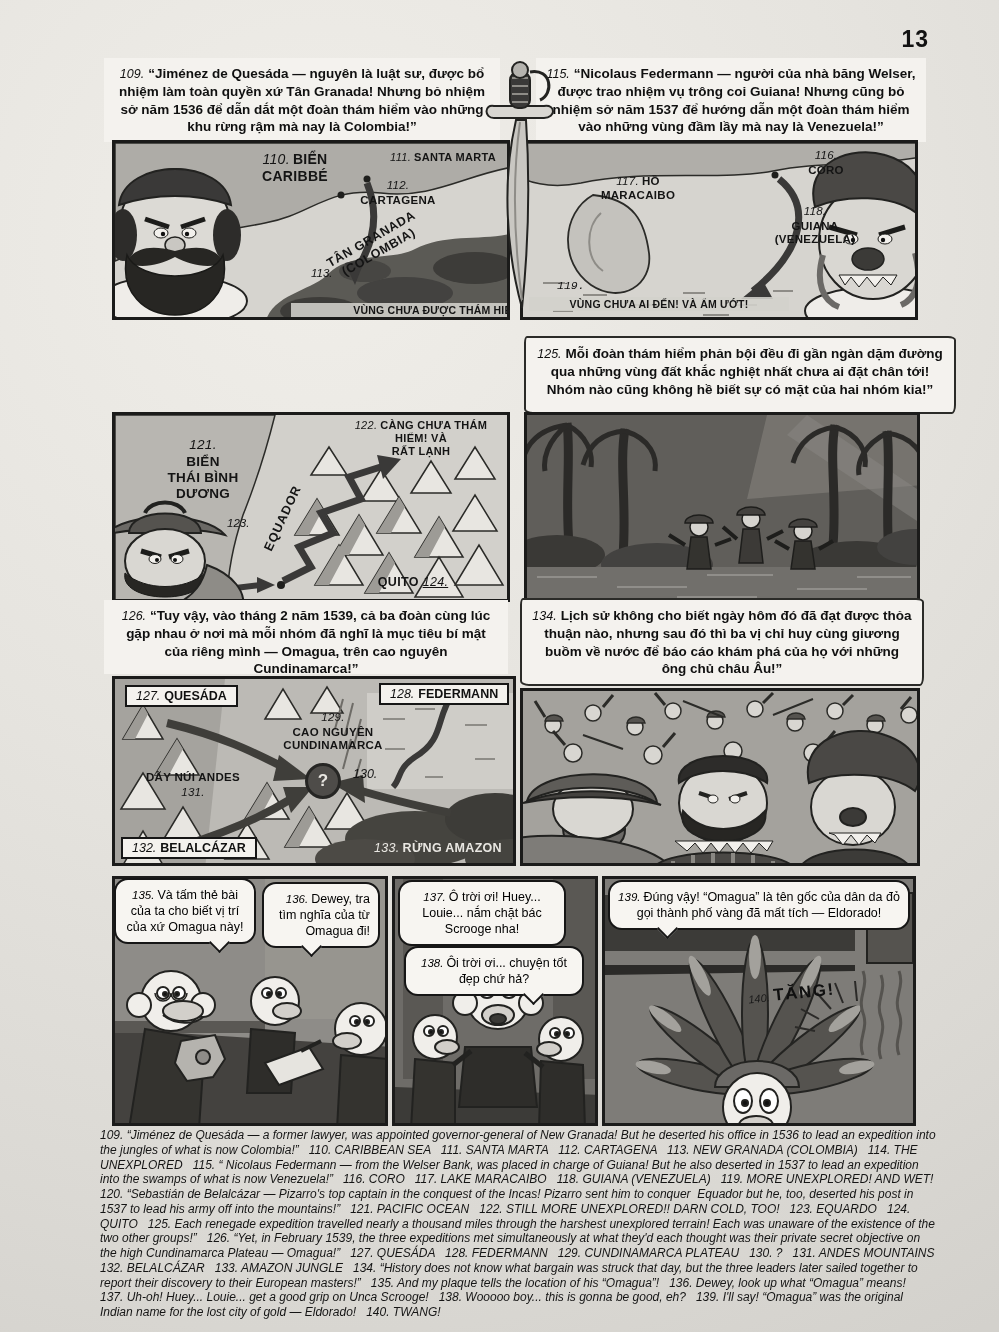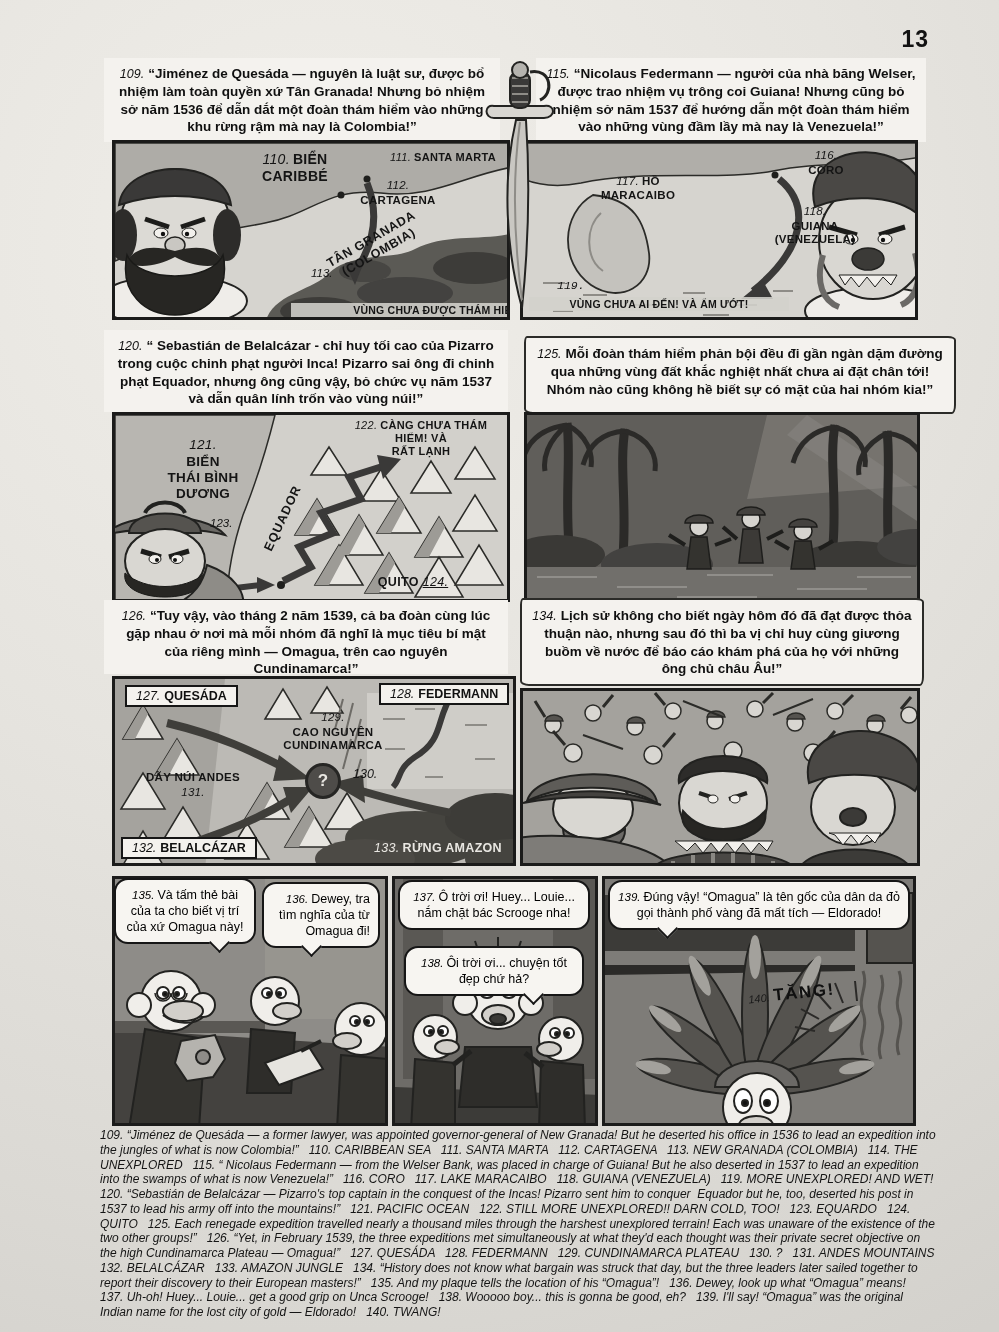--- a/index.html
+++ b/index.html
@@ -158,23 +158,20 @@
     <div class="maplabel stack" style="left:232px;top:62px;width:120px;">
       <span class="n">118.</span><span class="txt">GUIANA
 (VENEZUELA)</span>
     </div>
     <div class="numfloat" style="left:34px;top:136px;font-family:Liberation Mono, monospace;">119.</div>
     <div class="maplabel band" style="left:6px;top:154px;width:252px;">
       <span class="txt">VÙNG CHƯA AI ĐẾN! VÀ ẨM ƯỚT!</span>
     </div>
   </div>
 
-  <div class="caption" style="left:104px;top:330px;width:404px;height:82px;">
-    <span class="n">120.</span><span>“ Sebastián de Belalcázar - chỉ huy tối cao của Pizarro trong cuộc chinh phạt người Inca! Pizarro sai ông đi chinh phạt Equador, nhưng ông cũng vậy, bỏ chức vụ năm 1537 và dẫn quân lính trốn vào vùng núi!”</span>
-  </div>
   <div class="caption boxed" style="left:524px;top:336px;width:432px;height:78px;">
     <span class="n">125.</span><span>Mỗi đoàn thám hiểm phản bội đều đi gần ngàn dặm đường qua những vùng đất khắc nghiệt nhất chưa ai đặt chân tới! Nhóm nào cũng không hề biết sự có mặt của hai nhóm kia!”</span>
   </div>
 
   <div class="art" style="left:112px;top:412px;width:398px;height:190px;">
     <svg viewBox="0 0 398 190" width="398" height="190">
       <rect width="398" height="190" fill="#d2d0cb"></rect>
       <path d="M0,0 H160 C150,40 140,70 128,100 C118,130 112,160 112,190 H0 Z" fill="#b8b6b1" stroke="#2b2b28" stroke-width="1.5"></path>
       <g stroke="#2b2b28" stroke-width="1.5">
         <path d="M180,120 l22,-36 l22,36 z M220,140 l24,-40 l24,40 z M262,118 l22,-36 l22,36 z M300,142 l24,-40 l24,40 z M338,116 l22,-36 l22,36 z M200,170 l24,-40 l24,40 z M250,178 l24,-40 l24,40 z M300,182 l24,-40 l24,40 z M340,170 l24,-40 l24,40 z M246,86 l20,-32 l20,32 z M296,78 l20,-32 l20,32 z M340,64 l20,-32 l20,32 z M196,60 l18,-28 l18,28 z" fill="#e8e6e1"></path>
@@ -206,21 +203,21 @@
 DƯƠNG</span>
     </div>
     <div class="maplabel" style="left:226px;top:4px;width:160px;font-size:11px;">
       <span class="n">122.</span><span class="txt">CÀNG CHƯA THÁM
 HIỂM! VÀ
 RẤT LẠNH</span>
     </div>
     <div class="maplabel" style="left:118px;top:96px;width:100px;transform:rotate(-65deg);font-size:12.5px;letter-spacing:1px;">
       <span class="txt">EQUADOR</span>
     </div>
-    <div class="numfloat" style="left:95px;top:102px;">123.</div>
+    <div class="numfloat" style="left:112px;top:102px;">123.</div>
     <div class="maplabel" style="left:238px;top:160px;width:120px;font-size:12.5px;">
       <span class="txt">QUITO</span><span class="nafter">124.</span>
     </div>
   </div>
 
   <div class="art" style="left:524px;top:412px;width:396px;height:190px;">
     <svg viewBox="0 0 396 190" width="396" height="190">
       <rect width="396" height="190" fill="#605e5a"></rect>
       <polygon points="240,0 396,0 396,70 220,84" fill="#7d7b76" opacity=".75"></polygon>
       <polygon points="280,0 396,78 396,110 260,20" fill="#8a8883" opacity=".5"></polygon>
@@ -479,21 +476,21 @@
             <ellipse cx="154" cy="170" rx="12" ry="7" fill="#d2cfca"></ellipse>
           <circle cx="160" cy="154" r="5" fill="#fff"></circle>
             <circle cx="174" cy="154" r="5" fill="#fff"></circle>
           <circle cx="162" cy="155" r="2" fill="#111"></circle>
             <circle cx="172" cy="155" r="2" fill="#111"></circle>
           <path d="M146,182 l42,4 l2,64 l-46,0 z" fill="#2e2d2a"></path>
             <path d="M148,188 L130,174" stroke-width="5"></path>
         </g>
       </svg>
     </div>
-    <div class="bubble" style="left:6px;top:4px;width:192px;padding-left:8px;">
+    <div class="bubble" style="left:6px;top:4px;width:168px;padding-left:8px;">
       <span class="n">137.</span><span>Ô trời ơi! Huey... Louie... nắm chặt bác Scrooge nha!</span>
     </div>
     <div class="bubble" style="left:12px;top:70px;width:180px;">
       <span class="n">138.</span><span>Ôi trời ơi... chuyện tốt đẹp chứ hả?</span>
       <div class="tail" style="left:120px;"></div>
     </div>
   </div>
 
   <div class="panelwrap" style="left:602px;top:876px;width:314px;height:250px;">
     <div class="art" style="left:0;top:0;width:314px;height:250px;">

